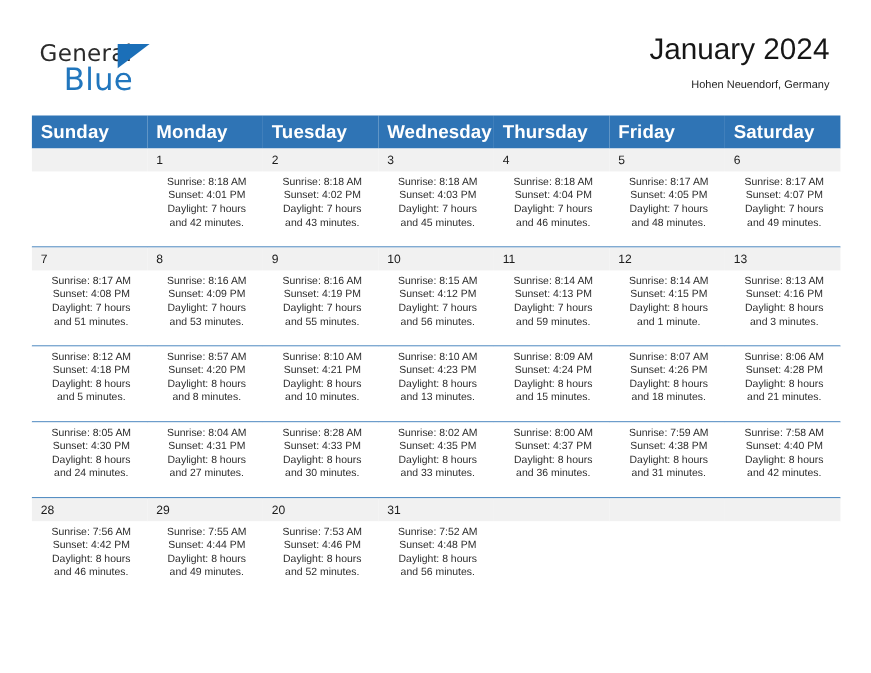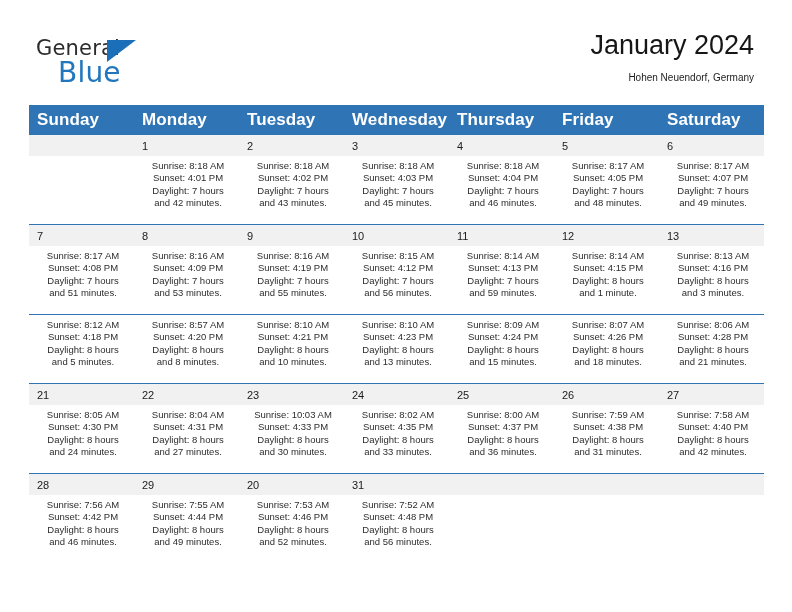--- a/index.html
+++ b/index.html
@@ -318,44 +318,35 @@
             <td>
               <span class="info-line">Sunrise: 8:06 AM</span>
               <span class="info-line">Sunset: 4:28 PM</span>
               <span class="info-line">Daylight: 8 hours</span>
               <span class="info-line">and 21 minutes.</span>
             </td>
           </tr>
           <tr class="week-sep">
             <td colspan="7"></td>
           </tr>
-          <tr class="daynum-row">
-            <td>21</td>
-            <td>22</td>
-            <td>23</td>
-            <td>24</td>
-            <td>25</td>
-            <td>26</td>
-            <td>27</td>
-          </tr>
           <tr class="info-row">
             <td>
               <span class="info-line">Sunrise: 8:05 AM</span>
               <span class="info-line">Sunset: 4:30 PM</span>
               <span class="info-line">Daylight: 8 hours</span>
               <span class="info-line">and 24 minutes.</span>
             </td>
             <td>
               <span class="info-line">Sunrise: 8:04 AM</span>
               <span class="info-line">Sunset: 4:31 PM</span>
               <span class="info-line">Daylight: 8 hours</span>
               <span class="info-line">and 27 minutes.</span>
             </td>
             <td>
-              <span class="info-line">Sunrise: 10:03 AM</span>
+              <span class="info-line">Sunrise: 8:28 AM</span>
               <span class="info-line">Sunset: 4:33 PM</span>
               <span class="info-line">Daylight: 8 hours</span>
               <span class="info-line">and 30 minutes.</span>
             </td>
             <td>
               <span class="info-line">Sunrise: 8:02 AM</span>
               <span class="info-line">Sunset: 4:35 PM</span>
               <span class="info-line">Daylight: 8 hours</span>
               <span class="info-line">and 33 minutes.</span>
             </td>

